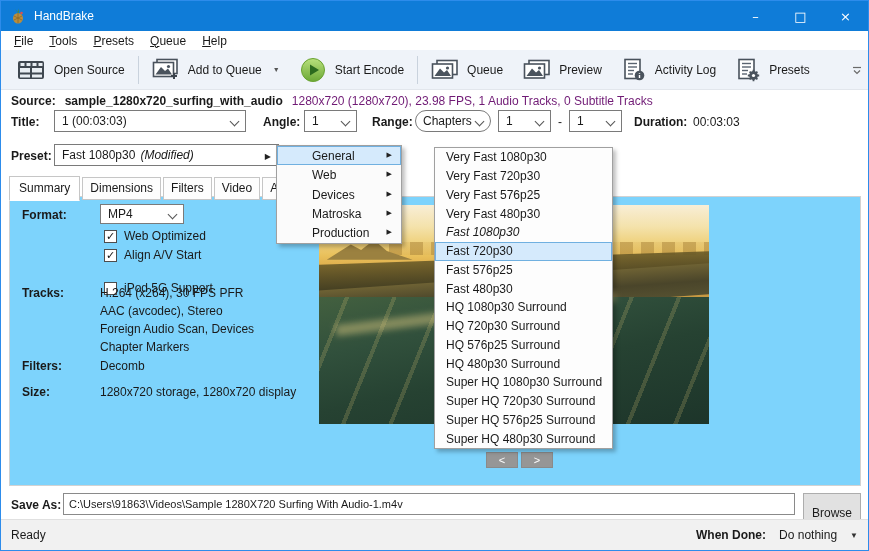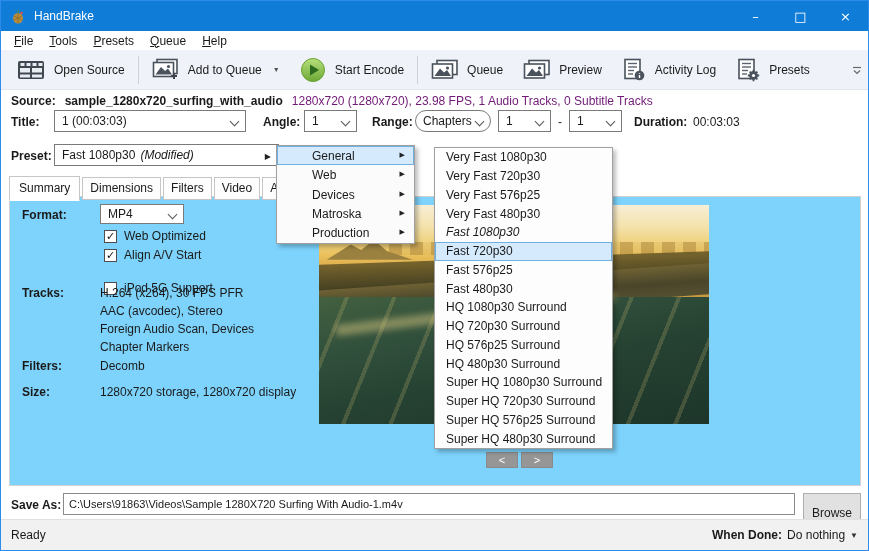--- a/index.html
+++ b/index.html
@@ -70,26 +70,26 @@
     display:flex;align-items:center;justify-content:center;font-size:11px;box-sizing:border-box;}
   
   #saveas-label{position:absolute;left:10px;top:497px;font-weight:bold;}
   #saveas-input{position:absolute;left:62px;top:492px;width:732px;height:22px;border:1px solid #8a8a8a;
     background:#fff;box-sizing:border-box;display:flex;align-items:center;padding:0 5px;font-size:11px;white-space:nowrap;overflow:hidden;}
   #browse-btn{position:absolute;left:802px;top:492px;width:58px;height:39px;background:#e1e1e1;
     border:1px solid #adadad;box-sizing:border-box;display:flex;align-items:center;justify-content:center;}
   
   #statusbar{position:absolute;left:0;right:0;bottom:0;height:31px;background:#f1f1f1;
     border-top:1px solid #e0e0e0;display:flex;align-items:center;padding:0 10px;box-sizing:border-box;}
-  #whendone{margin-left:auto;display:flex;align-items:center;gap:5px;}
+  #whendone{margin-left:auto;display:flex;align-items:center;gap:13px;}
   #whendone .caret{font-size:8px;color:#333;}
   
   .menu{position:absolute;background:#fbfbfb;border:1px solid #a0a0a0;box-shadow:3px 3px 4px rgba(0,0,0,.25);
     display:flex;flex-direction:column;z-index:50;box-sizing:border-box;}
-  #preset-menu{left:275px;top:144px;width:139px;height:99px;}
+  #preset-menu{left:275px;top:144px;width:126px;height:99px;}
   #preset-submenu{left:433px;top:146px;width:179px;height:302px;background:#fdfdfd;}
   .m1-item{flex:1;display:flex;align-items:center;position:relative;padding-left:34px;border:1px solid transparent;}
   .m1-item .m-arrow{position:absolute;right:8px;top:50%;margin-top:-5px;}
   .m2-item{flex:1;display:flex;align-items:center;padding-left:10px;border:1px solid transparent;box-sizing:border-box;white-space:nowrap;}
   .hl{background:#d5eafc;border:1px solid #70b0e0;}
   .cur{font-style:italic;}
   svg{display:block;}
 </style>
 </head>
 <body>

